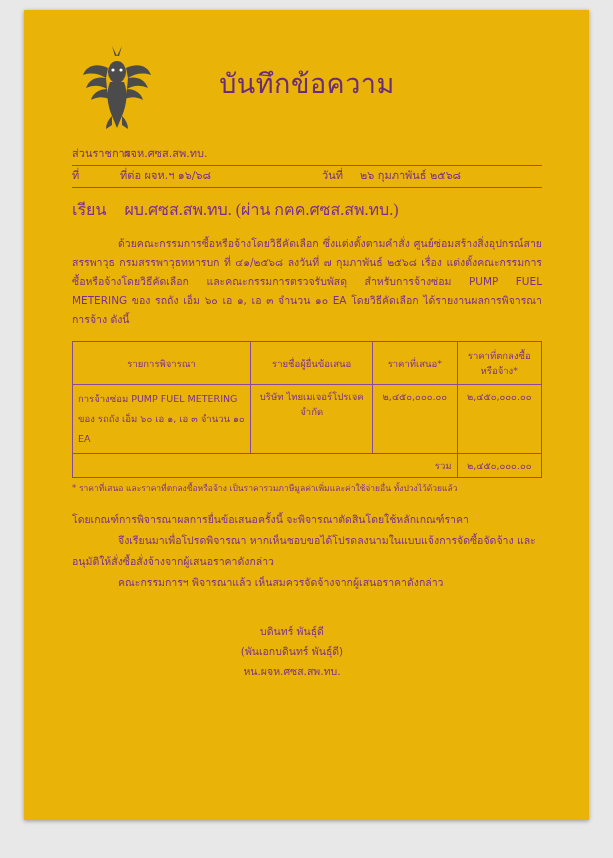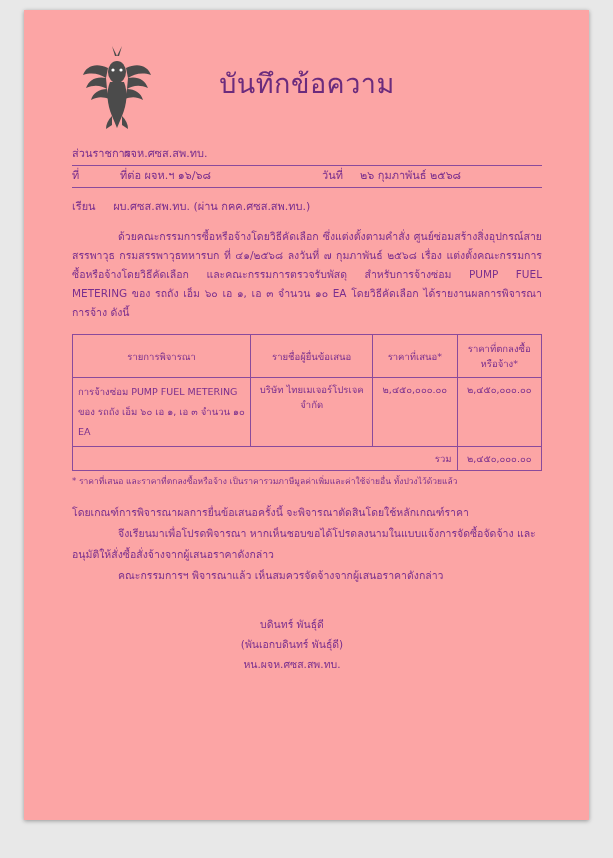--- a/index.html
+++ b/index.html
@@ -10,21 +10,21 @@
   body {
     width: 613px;
     height: 858px;
     font-family: "DejaVu Sans", sans-serif;
   }
   .page {
     position: relative;
     width: 565px;
     height: 810px;
     margin: 10px auto 0 auto;
-    background: #fca5a5;
+    background: #eab308;
     box-shadow: 0 1px 4px rgba(0,0,0,0.35);
     overflow: hidden;
   }
   .inner {
     position: absolute;
     left: 48px;
     top: 30px;
     width: 470px;
   }
   
@@ -72,22 +72,23 @@
     bottom: 3px;
     white-space: nowrap;
   }
   .v-dept  { left: 52px; }
   .v-no    { left: 48px; }
   .v-date-l{ left: 250px; }
   .v-date  { left: 288px; }
   .v-subj  { left: 36px; }
   .to-row {
     margin-top: 9px;
-    font-size: 11px;
-    color: #7a2f8e;
+    font-size: 16px;
+    color: #7a2f8e;
+    font-family: Liberation Serif, serif;
   }
   .to-row .lbl { margin-right: 14px; }
   
   .body-text {
     margin-top: 12px;
     font-size: 10.5px;
     line-height: 19px;
     color: #7a2f8e;
     text-align: justify;
   }

